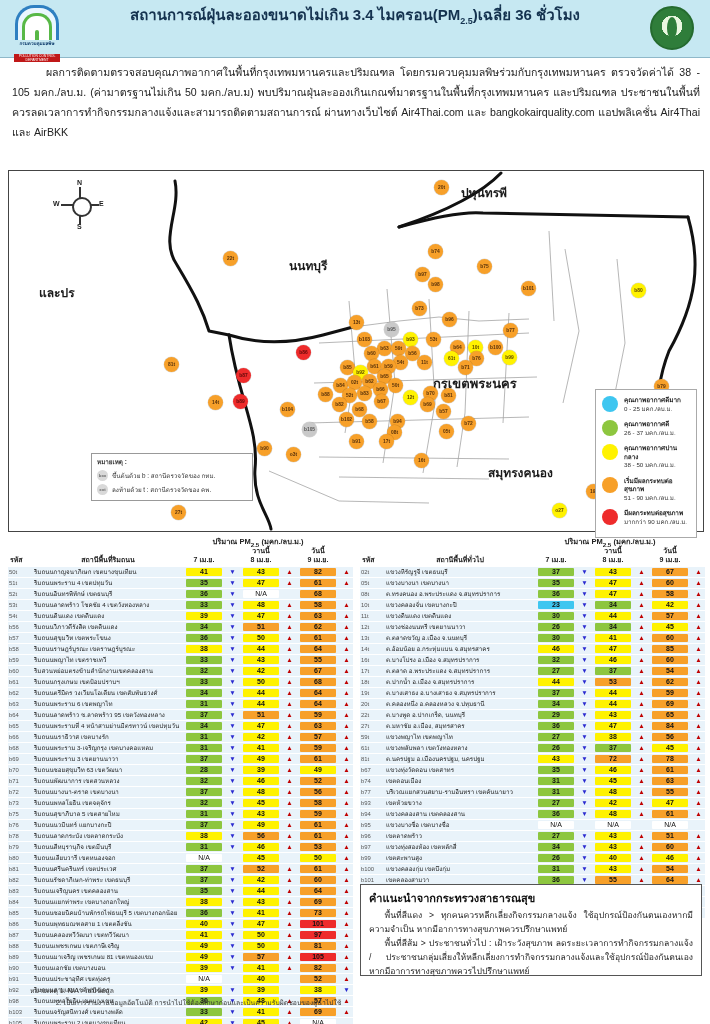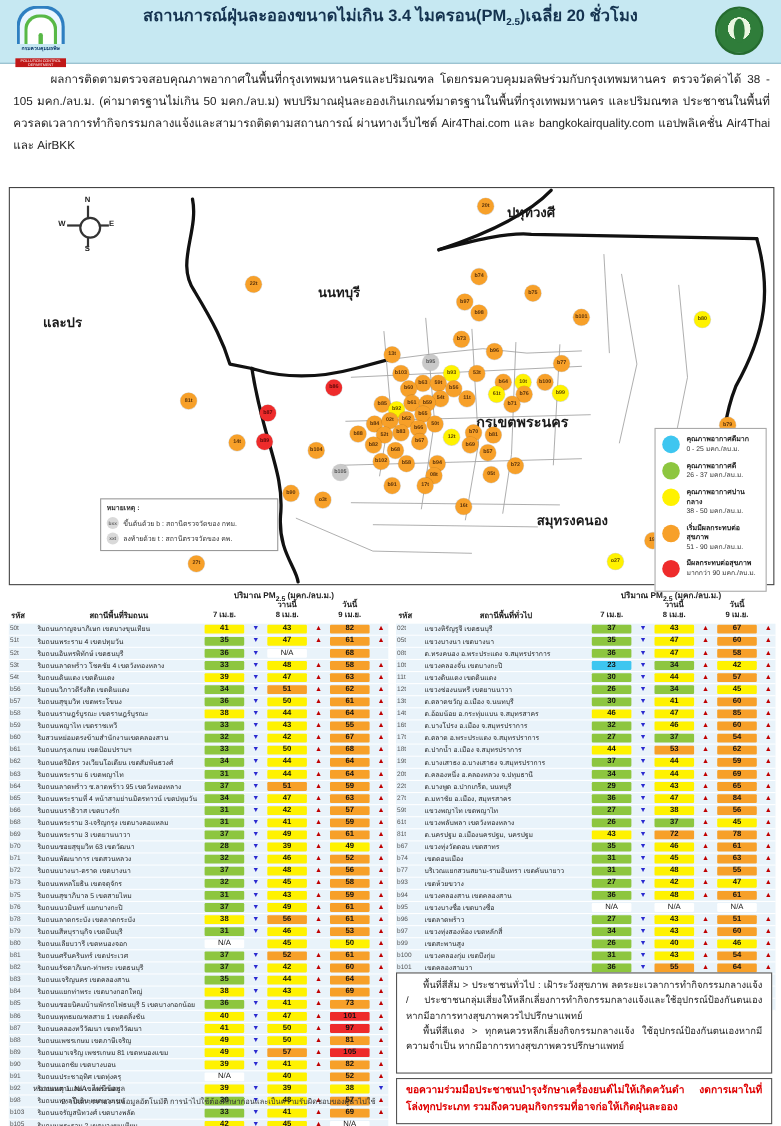--- a/index.html
+++ b/index.html
@@ -83,21 +83,21 @@
   <div class="hdr">
     <div class="logo-l">
       <div class="arch">
           <div class="in"></div>
           <div class="sprout"></div>
         </div>
       <div class="logo-cap">กรมควบคุมมลพิษ</div>
       <div class="logo-cap2">POLLUTION CONTROL DEPARTMENT</div>
     </div>
     <div class="hdr-title">
-      <div class="t1"><span>สถานการณ์ฝุ่นละอองขนาดไม่เกิน 3.4 ไมครอน(PM</span><sub>2.5</sub><span>)เฉลี่ย 20 ชั่วโมง</span></div>
+      <div class="t1"><span>สถานการณ์ฝุ่นละอองขนาดไม่เกิน 3.4 ไมครอน(PM</span><sub>2.5</sub><span>)เฉลี่ย 36 ชั่วโมง</span></div>
     </div>
     <div class="logo-r"></div>
   </div>
 
   <p class="intro">ผลการติดตามตรวจสอบคุณภาพอากาศในพื้นที่กรุงเทพมหานครและปริมณฑล โดยกรมควบคุมมลพิษร่วมกับกรุงเทพมหานคร ตรวจวัดค่าได้ 38 - 105 มคก./ลบ.ม. (ค่ามาตรฐานไม่เกิน 50 มคก./ลบ.ม) พบปริมาณฝุ่นละอองเกินเกณฑ์มาตรฐานในพื้นที่กรุงเทพมหานคร และปริมณฑล  ประชาชนในพื้นที่ควรลดเวลาการทำกิจกรรมกลางแจ้งและสามารถติดตามสถานการณ์ ผ่านทางเว็บไซต์ Air4Thai.com และ bangkokairquality.com แอปพลิเคชั่น Air4Thai และ AirBKK</p>
 
   <div class="map">
     <svg width="694" height="360" viewBox="0 0 694 360">
       <g fill="none" stroke="#111" stroke-width="3" stroke-linejoin="round" stroke-linecap="round">
         <path d="M166,10 C172,40 150,68 168,94 C186,124 194,140 200,160 L220,164"></path>
@@ -132,21 +132,21 @@
       <span class="pt" style="left:20px;top:40px">S</span>
       <span class="pt" style="left:-4px;top:17px">W</span>
       <div class="bar-v"></div>
         <div class="bar-h"></div>
         <div class="rose"></div>
     </div>
 
     <div id="provinces">
         <div class="prov" style="left: 30px; top: 112px; font-size: 12px;">และปร</div>
         <div class="prov" style="left: 280px; top: 85px; font-size: 12px;">นนทบุรี</div>
-        <div class="prov" style="left: 452px; top: 12px; font-size: 12px;">ปทุทวงศี</div>
+        <div class="prov" style="left: 452px; top: 12px; font-size: 12px;">ปทุนทรพี</div>
         <div class="prov" style="left: 424px; top: 202px; font-size: 13px;">กรุเขตพระนคร</div>
         <div class="prov" style="left: 136px; top: 286px; font-size: 12px;">สมุทรสาคร</div>
         <div class="prov" style="left: 479px; top: 292px; font-size: 12px;">สมุทรงคนอง</div>
       </div>
     <div id="markers">
         <div class="marker lv-orange" style="left: 425px; top: 9px;">20t</div>
         <div class="marker lv-orange" style="left: 214px; top: 80px;">22t</div>
         <div class="marker lv-orange" style="left: 340px; top: 144px;">13t</div>
         <div class="marker lv-orange" style="left: 155px; top: 186px;">81t</div>
         <div class="marker lv-orange" style="left: 419px; top: 73px;">b74</div>
@@ -1050,19 +1050,19 @@
         </div>
       </div>
   </div>
 
   <div class="fnote">
     <div>หมายเหตุ 1. N/A : ไม่มีข้อมูล</div>
     <div class="l2">2. เป็นการรายงานข้อมูลอัตโนมัติ การนำไปใช้ต้องศึกษาก่อนและเป็นความรับผิดชอบของผู้นำไปใช้</div>
   </div>
 
   <div class="adv">
+    <h3>คำแนะนำจากกระทรวงสาธารณสุข</h3>
+    <p>พื้นที่สีแดง &gt; ทุกคนควรหลีกเลี่ยงกิจกรรมกลางแจ้ง ใช้อุปกรณ์ป้องกันตนเองหากมีความจำเป็น หากมีอาการทางสุขภาพควรปรึกษาแพทย์</p>
     <p>พื้นที่สีส้ม &gt; ประชาชนทั่วไป : เฝ้าระวังสุขภาพ ลดระยะเวลาการทำกิจกรรมกลางแจ้ง / ประชาชนกลุ่มเสี่ยงให้หลีกเลี่ยงการทำกิจกรรมกลางแจ้งและใช้อุปกรณ์ป้องกันตนเอง หากมีอาการทางสุขภาพควรไปปรึกษาแพทย์</p>
-    <p>พื้นที่สีแดง &gt; ทุกคนควรหลีกเลี่ยงกิจกรรมกลางแจ้ง ใช้อุปกรณ์ป้องกันตนเองหากมีความจำเป็น หากมีอาการทางสุขภาพควรปรึกษาแพทย์</p>
   </div>
 
-  <div class="banner">ขอความร่วมมือประชาชนบำรุงรักษาเครื่องยนต์ไม่ให้เกิดควันดำ งดการเผาในที่โล่งทุกประเภท รวมถึงควบคุมกิจกรรมที่อาจก่อให้เกิดฝุ่นละออง</div>
 
 </div>
 
 </body></html>

